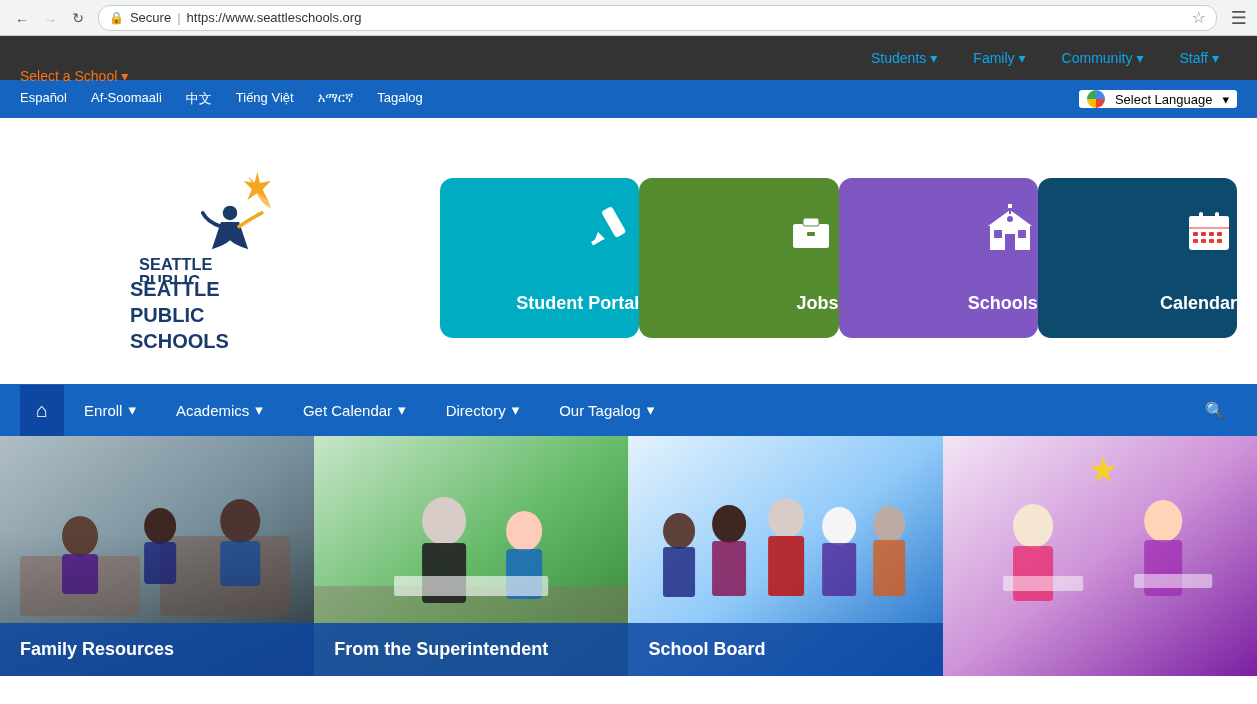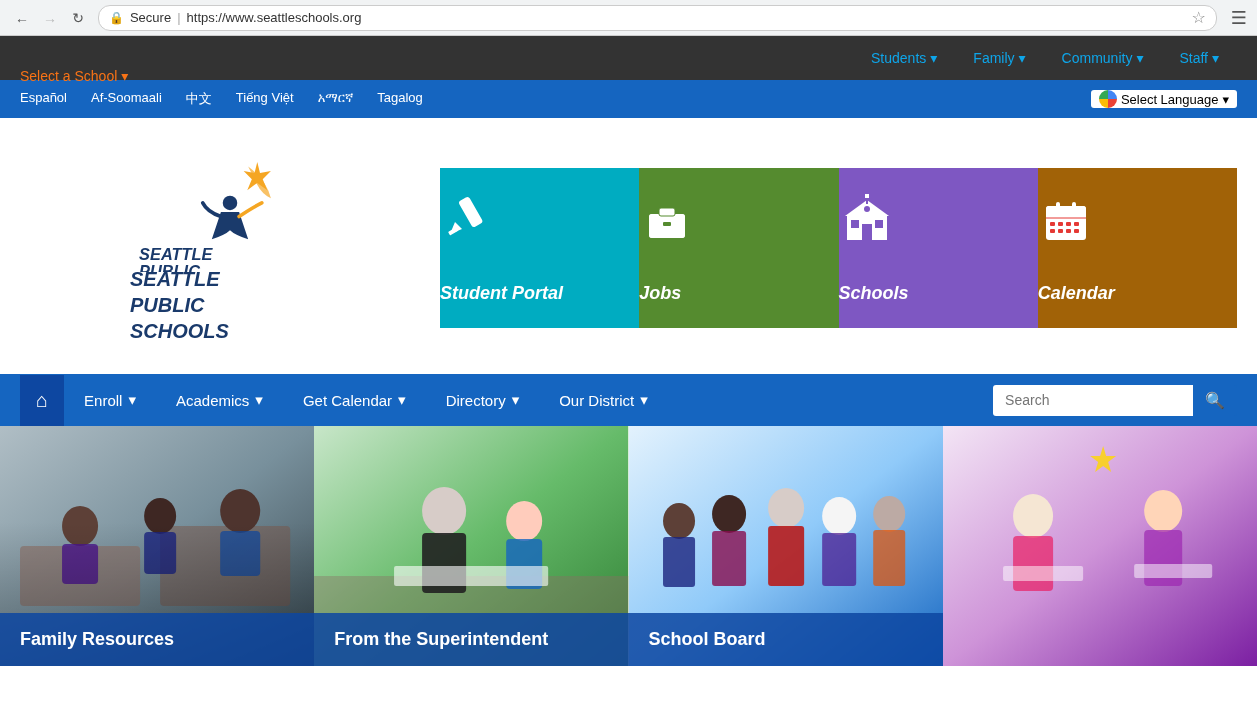--- a/index.html
+++ b/index.html
@@ -69,69 +69,69 @@
       justify-content: space-between;
     }
     .lang-links { display: flex; gap: 24px; }
     .lang-link {
       color: #fff;
       font-size: 13px;
       text-decoration: none;
       cursor: pointer;
     }
     .lang-select-btn {
-      display: flex; align-items: center; gap: 4px;
+      display: flex; align-items: center; gap: 10px;
       background: #fff; border-radius: 3px;
       padding: 0 8px; cursor: pointer; font-size: 13px;
     }
     .google-g {
       width: 18px; height: 18px; border-radius: 50%;
       background: conic-gradient(#4285F4 0deg 90deg, #EA4335 90deg 180deg, #FBBC05 180deg 270deg, #34A853 270deg 360deg);
     }
 
     
     .hero {
       background: #fff;
-      padding: 34px 20px 30px 20px;
+      padding: 44px 20px 30px 20px;
       display: flex;
       align-items: center;
       gap: 0;
-      font-style: italic;
     }
     .logo-section {
       width: 420px;
       display: flex;
       align-items: center;
       justify-content: center;
     }
 
     
     .tiles {
       display: flex;
       gap: 0;
       flex: 1;
     }
     .tile {
       flex: 1;
       height: 160px;
       display: flex;
       flex-direction: column;
-      align-items: flex-start;
+      align-items: flex-end;
       justify-content: center;
       cursor: pointer;
       color: #fff;
       font-size: 18px;
       font-weight: bold;
       gap: 24px;
+      border-radius: 13px;
     }
     .tile-icon { font-size: 48px; }
     .tile-student { background: #00acc1; }
     .tile-jobs { background: #558b2f; }
     .tile-schools { background: #7e57c2; }
-    .tile-calendar { background: #a16207; }
+    .tile-calendar { background: #0c4a6e; }
 
     
     .main-nav {
       background: #1565c0;
       display: flex;
       align-items: center;
       padding: 0 20px;
       height: 52px;
       gap: 0;
     }
@@ -391,26 +391,25 @@
   </div>
   <div class="nav-item">
     <span>Get Calendar</span>
     <span>▾</span>
   </div>
   <div class="nav-item">
     <span>Directory</span>
     <span>▾</span>
   </div>
   <div class="nav-item">
-    <span>Our District</span>
+    <span>Our Tagalog</span>
     <span>▾</span>
   </div>
   <div class="nav-search">
     <div class="search-input-wrap">
-      <input class="search-input" type="text" placeholder="Search" style="">
       <button class="search-btn">
         <span>🔍</span>
       </button>
     </div>
   </div>
 </div>
 
 <div class="content-panels">
   <div class="panel">
     <div class="photo-placeholder photo-classroom" style="background: linear-gradient(160deg, #e0e0e0 0%, #9e9e9e 40%, #616161 70%, #424242 100%); width:100%; height:100%; position:relative;">

